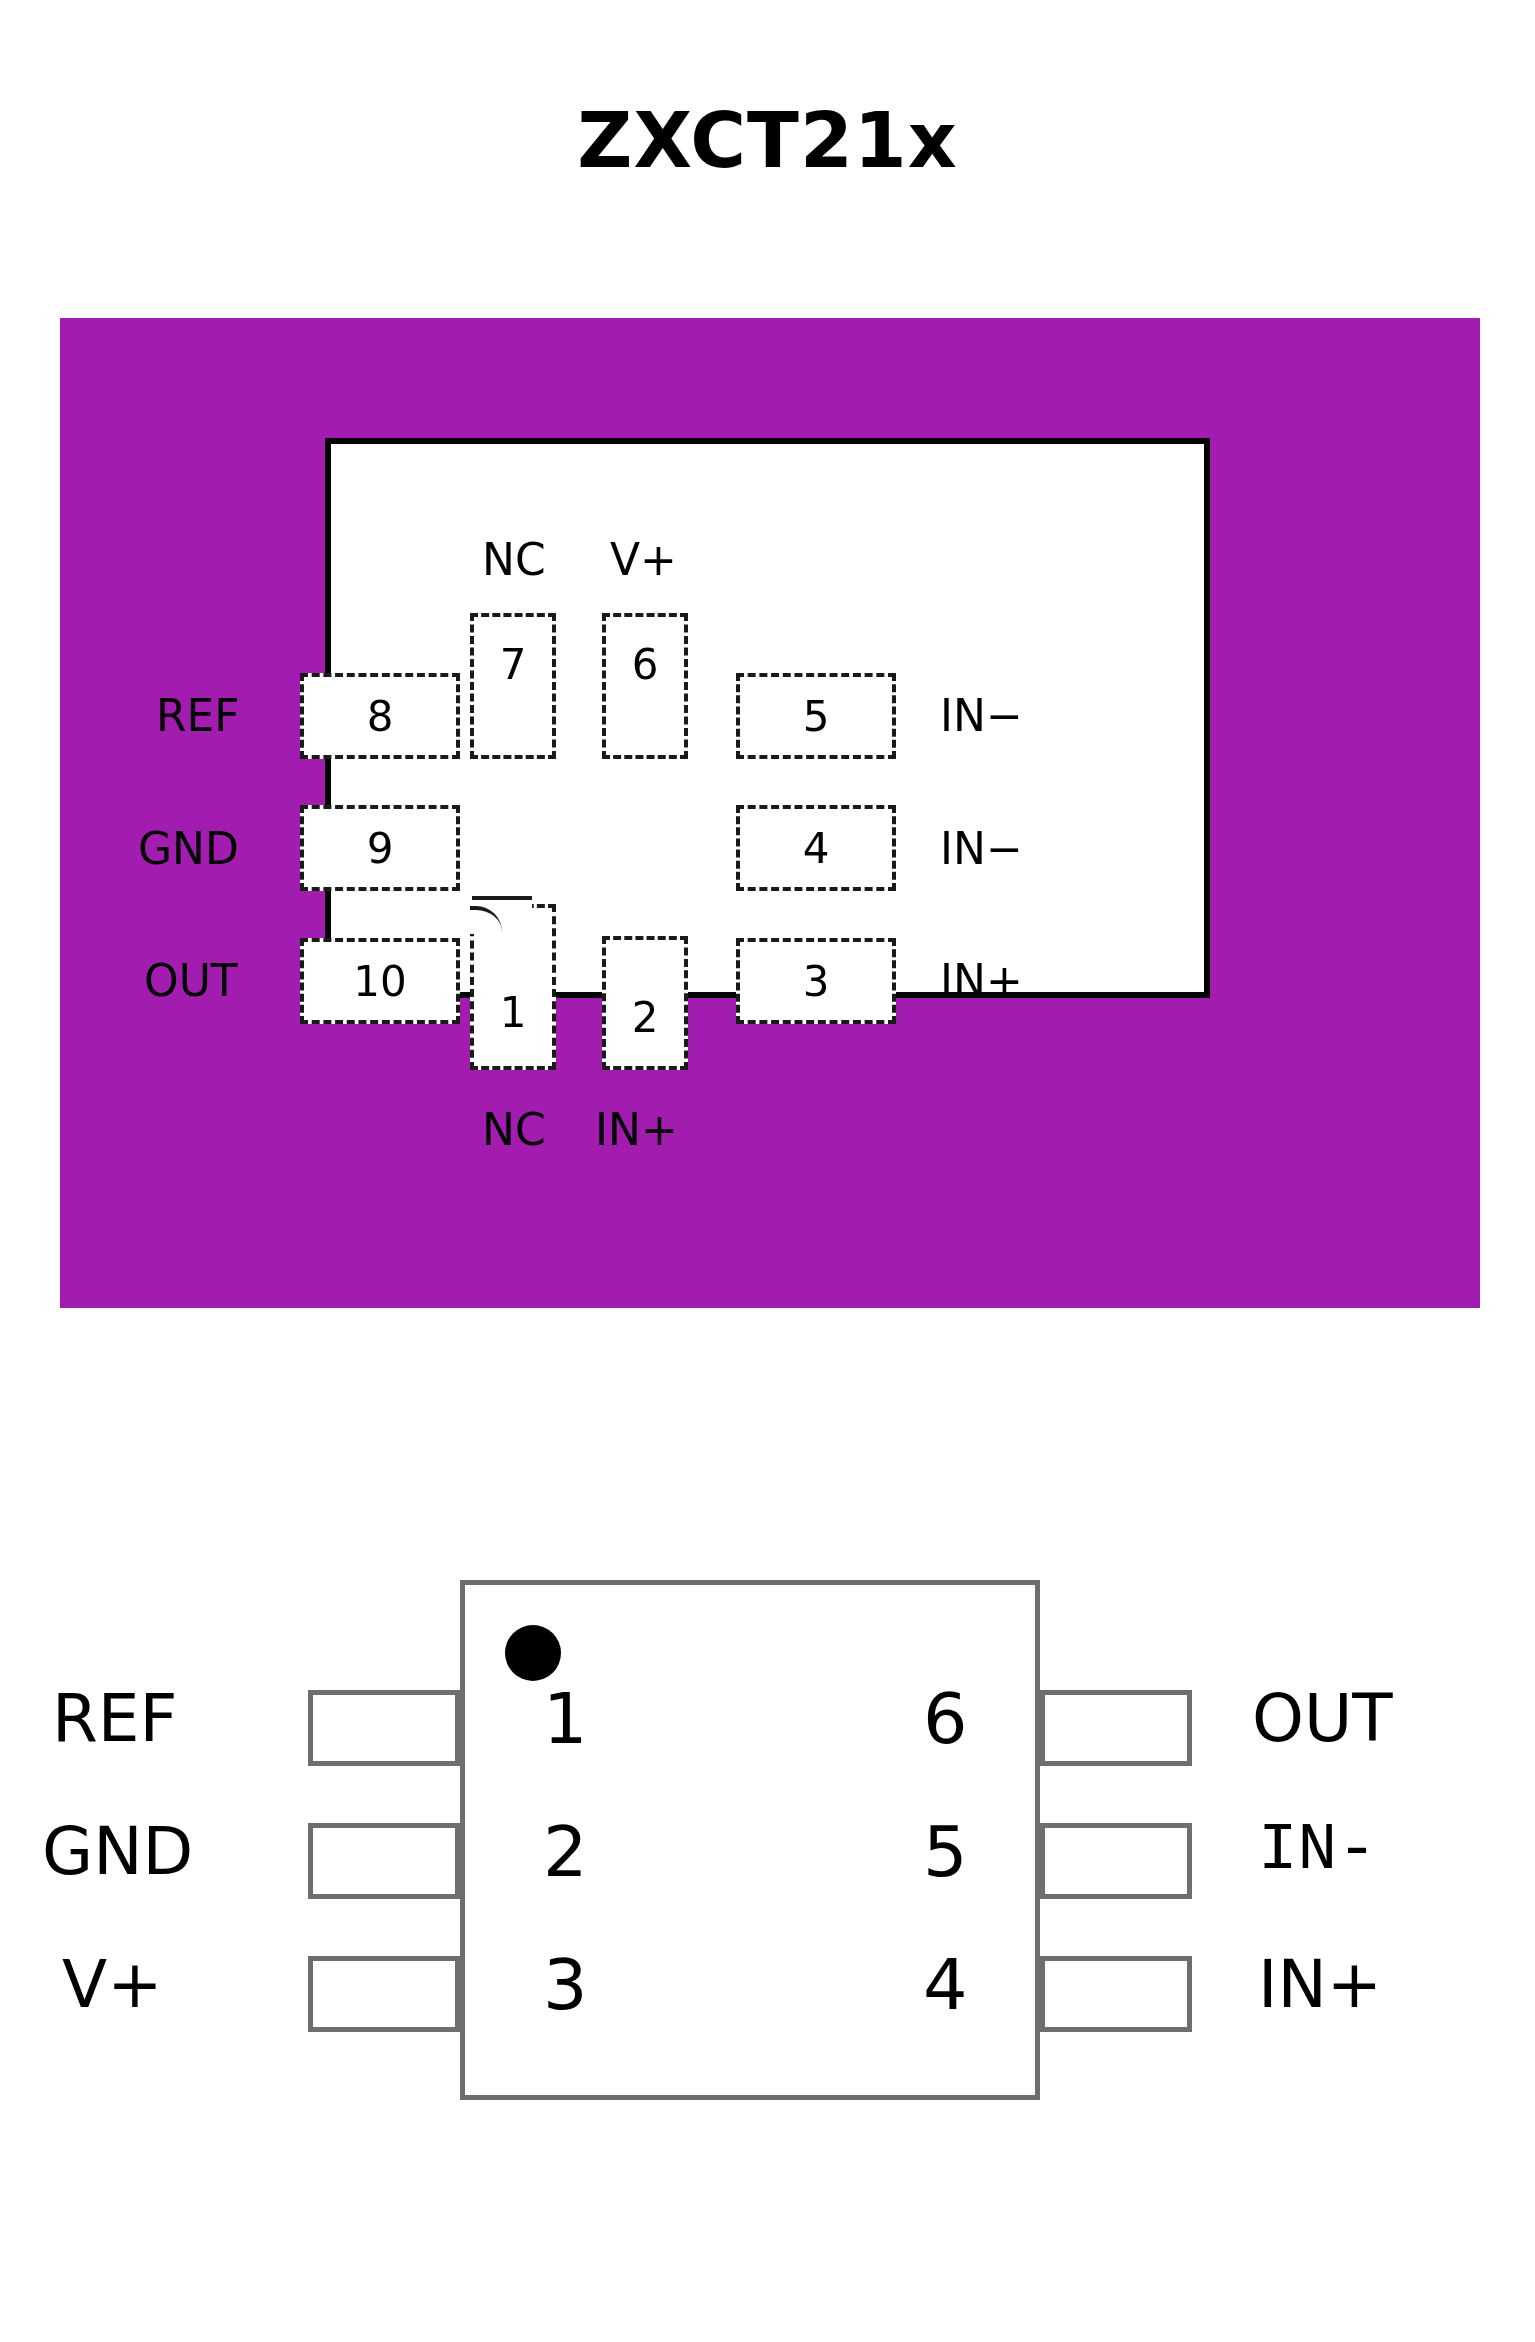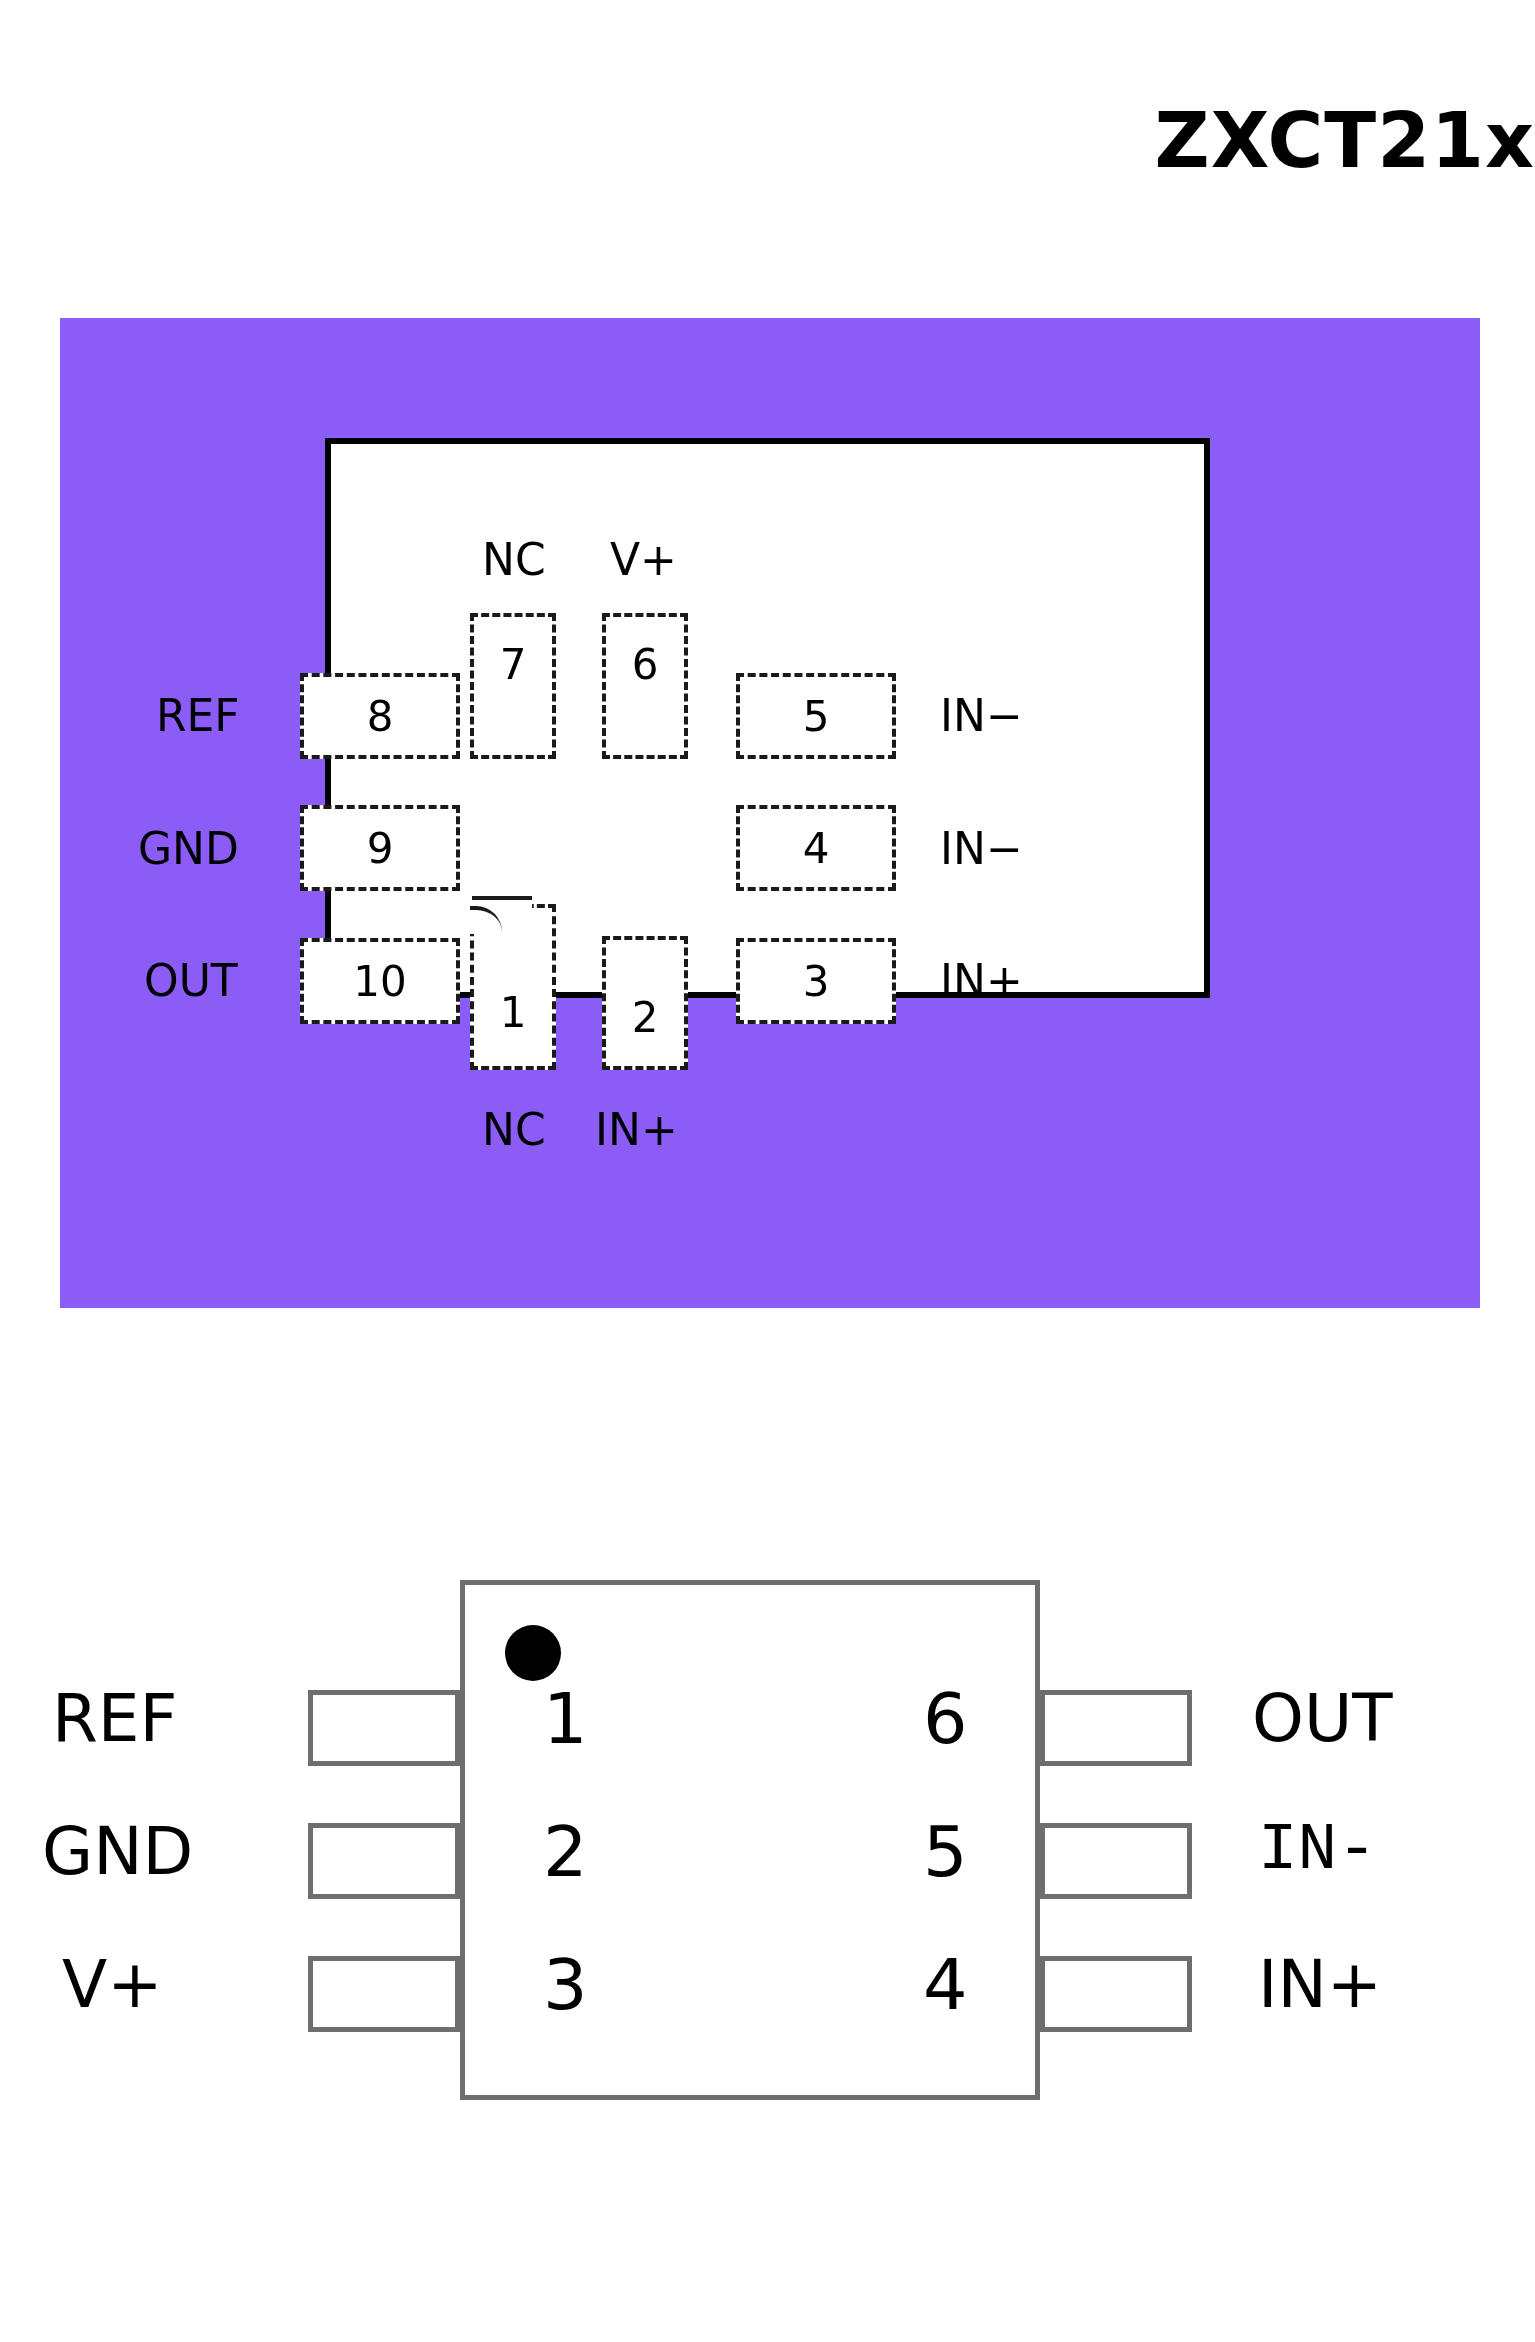--- a/index.html
+++ b/index.html
@@ -15,34 +15,34 @@
     position: relative;
     overflow: hidden;
   }
 
   
   #title {
     position: absolute;
     top: 96px;
     left: 0;
     width: 1535px;
-    text-align: right;
+    text-align: center;
     font-size: 76px;
     font-weight: bold;
     letter-spacing: 1px;
   }
 
   
   #dfn-panel {
     position: absolute;
     left: 60px;
     top: 318px;
     width: 1420px;
     height: 990px;
-    background: #8b5cf6;
+    background: #a21caf;
   }
 
   #dfn-body {
     position: absolute;
     left: 265px;
     top: 120px;
     width: 885px;
     height: 560px;
     border: 6px solid #000000;
     box-sizing: border-box;

